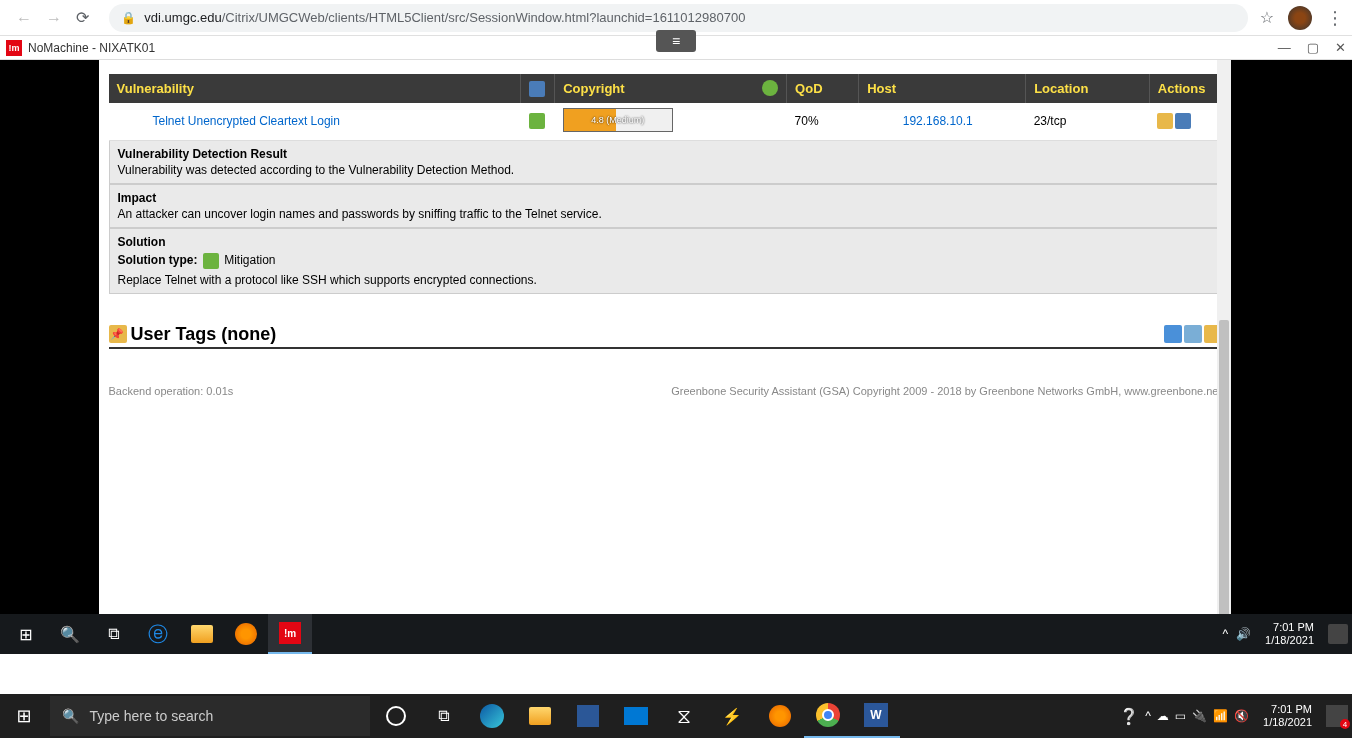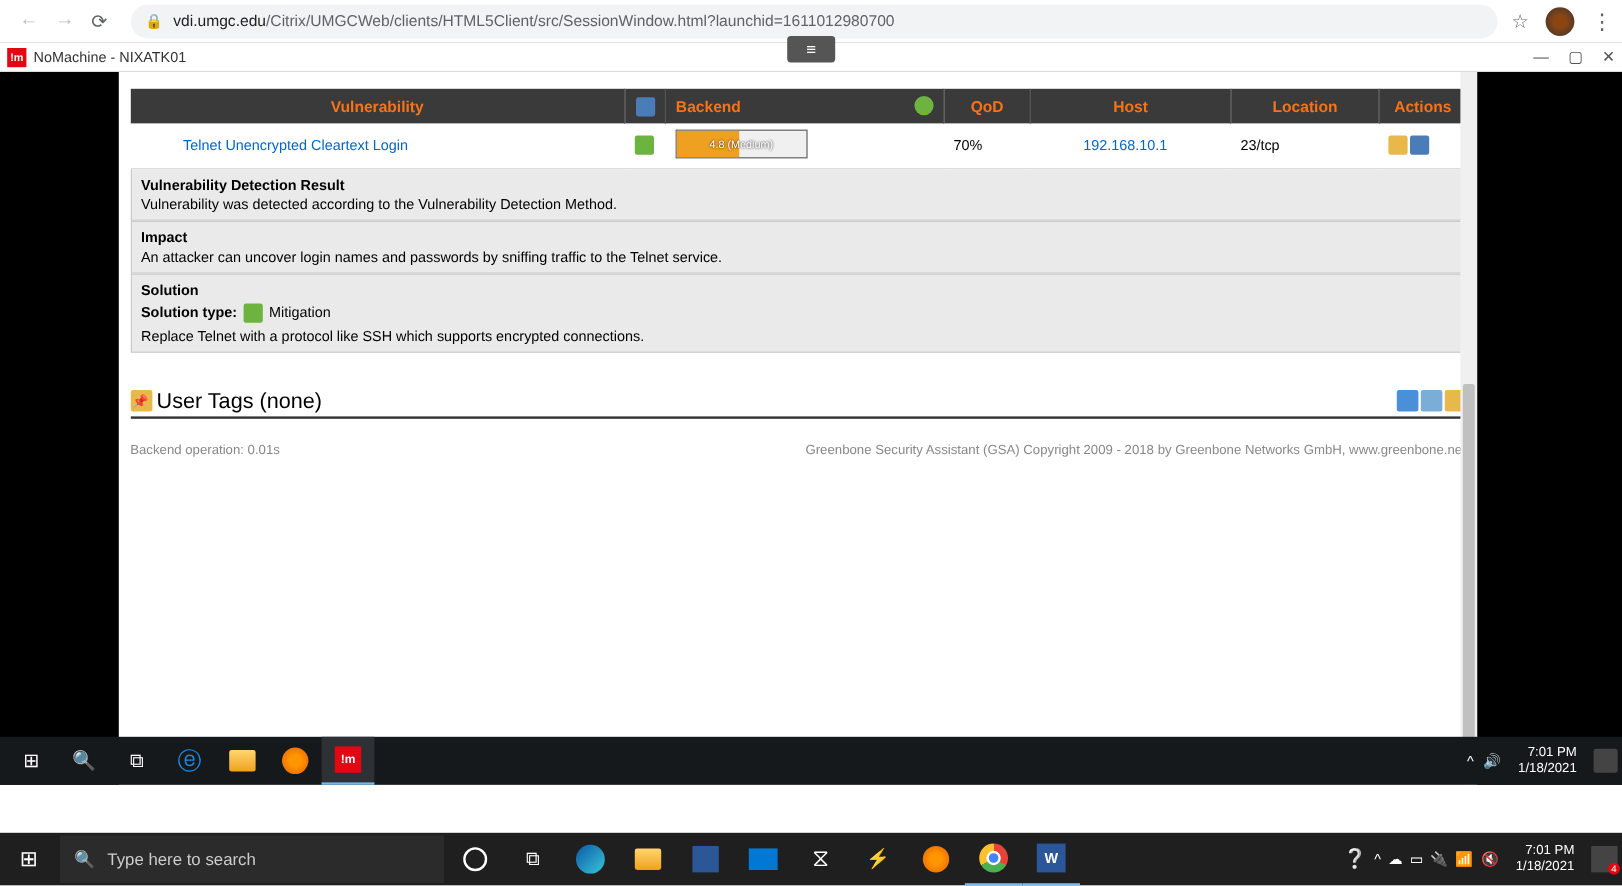--- a/index.html
+++ b/index.html
@@ -25,21 +25,21 @@
 .nm-handle { position: absolute; left: 50%; transform: translateX(-50%); top: -6px; width: 40px; height: 22px; background: #555; border-radius: 3px; display: flex; align-items: center; justify-content: center; color: #fff; font-size: 14px; }
 .nm-controls { margin-left: auto; display: flex; gap: 16px; color: #555; font-size: 13px; }
 .nm-ctl { cursor: pointer; }
 
 
 .remote-desktop { height: 594px; background: #000; position: relative; }
 .content-frame { position: absolute; left: 99px; top: 0; width: 1132px; height: 594px; background: #fff; overflow: hidden; }
 
 
 .vuln-table { width: 1113px; margin: 14px auto 0; border-collapse: collapse; font-size: 12px; }
-.vuln-table th { background: #3a3a3a; color: #f97316; text-align: center; padding: 6px 8px; font-weight: bold; border-right: 1px solid #555; font-size: 13px; margin-left: 40px; }
+.vuln-table th { background: #3a3a3a; color: #fde047; text-align: left; padding: 6px 8px; font-weight: bold; border-right: 1px solid #555; font-size: 13px; margin-left: 40px; }
 .vuln-table th:last-child { border-right: none; }
 .vuln-table td { padding: 5px 8px; background: #fff; border-bottom: 1px solid #ddd; }
 .vuln-link { color: #0066cc; text-decoration: none; margin-left: 36px; }
 .mini-icon { display: inline-block; width: 16px; height: 16px; vertical-align: middle; border-radius: 2px; }
 .puzzle-ico { background: #4a7cb8; }
 .recycle-ico { background: #6cb33f; }
 .sev-header-ico { background: #6cb33f; border-radius: 50%; margin-left: auto; }
 .th-flex { display: flex; align-items: center; justify-content: space-between; }
 .severity-bar { display: inline-flex; align-items: center; width: 110px; height: 24px; border: 1px solid #666; background: #f0f0f0; position: relative; font-size: 9px; color: #fff; }
 .severity-fill { background: #f0a020; height: 100%; width: 48%; position: absolute; left: 0; top: 0; }
@@ -51,29 +51,29 @@
 
 
 .detail-box { width: 1113px; margin: 0 auto; background: #eaeaea; border: 1px solid #ccc; border-top: none; padding: 6px 8px; font-size: 12px; }
 .detail-box + .detail-box { border-top: 1px solid #ccc; margin-top: 0; }
 .detail-title { font-weight: bold; margin-bottom: 2px; font-size: 12px; }
 .sol-type-ico { display: inline-block; width: 16px; height: 16px; background: #6cb33f; border-radius: 2px; vertical-align: middle; margin: 0 2px; }
 
 
 .user-tags-section { width: 1113px; margin: 30px auto 0; border-bottom: 2px solid #333; padding-bottom: 2px; display: flex; align-items: center; }
 .tag-pin { width: 18px; height: 18px; background: #e8b84a; border-radius: 2px; margin-right: 4px; display: flex; align-items: center; justify-content: center; font-size: 11px; }
-.user-tags-title { font-size: 18px; font-weight: normal; }
+.user-tags-title { font-size: 18px; font-weight: bold; }
 .tag-actions { margin-left: auto; display: flex; gap: 2px; }
 .tag-act { width: 18px; height: 18px; border-radius: 2px; }
 .tag-star { background: #4a90d9; }
 .tag-help { background: #7aaed6; }
 .tag-folder { background: #e8b84a; }
 
 
-.footer-row { width: 1113px; margin: 20px auto 0; display: flex; justify-content: space-between; font-size: 11px; color: #888; }
+.footer-row { width: 1113px; margin: 36px auto 0; display: flex; justify-content: space-between; font-size: 11px; color: #888; }
 
 
 .scroll-hint { position: absolute; bottom: 0; left: 50%; transform: translateX(-50%); width: 290px; height: 8px; background: #ddd; border-radius: 2px; }
 .remote-scrollbar { position: absolute; right: 0; top: 0; width: 14px; height: 100%; background: #f0f0f0; }
 .remote-sb-thumb { position: absolute; left: 2px; width: 10px; background: #c0c0c0; border-radius: 2px; }
 
 
 .inner-taskbar { position: absolute; bottom: 0; left: 0; right: 0; height: 40px; background: #16191c; display: flex; align-items: center; padding: 0 4px; }
 .tb-item { width: 44px; height: 40px; display: flex; align-items: center; justify-content: center; color: #fff; font-size: 16px; }
 .tb-item.active { background: #2d3035; border-bottom: 2px solid #76b9ed; }
@@ -140,21 +140,21 @@
 <div class="remote-desktop">
   <div class="content-frame">
 
     <table class="vuln-table">
       <tbody>
           <tr>
         <th style="width:400px">Vulnerability</th>
         <th style="width:30px"><span class="mini-icon puzzle-ico"></span></th>
         <th style="width:225px">
               <div class="th-flex">
-                <span>Backend</span>
+                <span>Copyright</span>
                 <span class="mini-icon sev-header-ico"></span>
               </div>
             </th>
         <th style="width:70px">QoD</th>
         <th style="width:162px">Host</th>
         <th style="width:120px">Location</th>
         <th style="width:70px">Actions</th>
       </tr>
       <tr>
         <td><a href="#" class="vuln-link">Telnet Unencrypted Cleartext Login</a></td>

